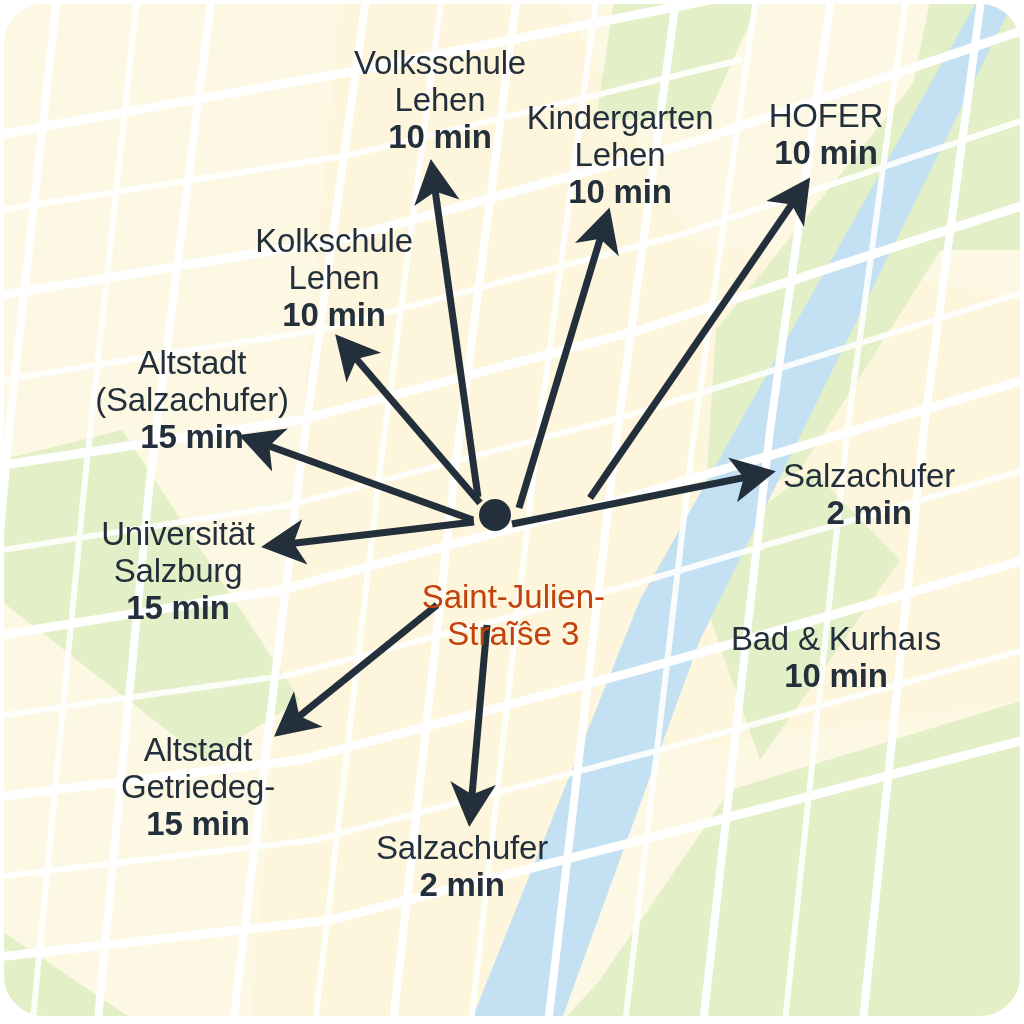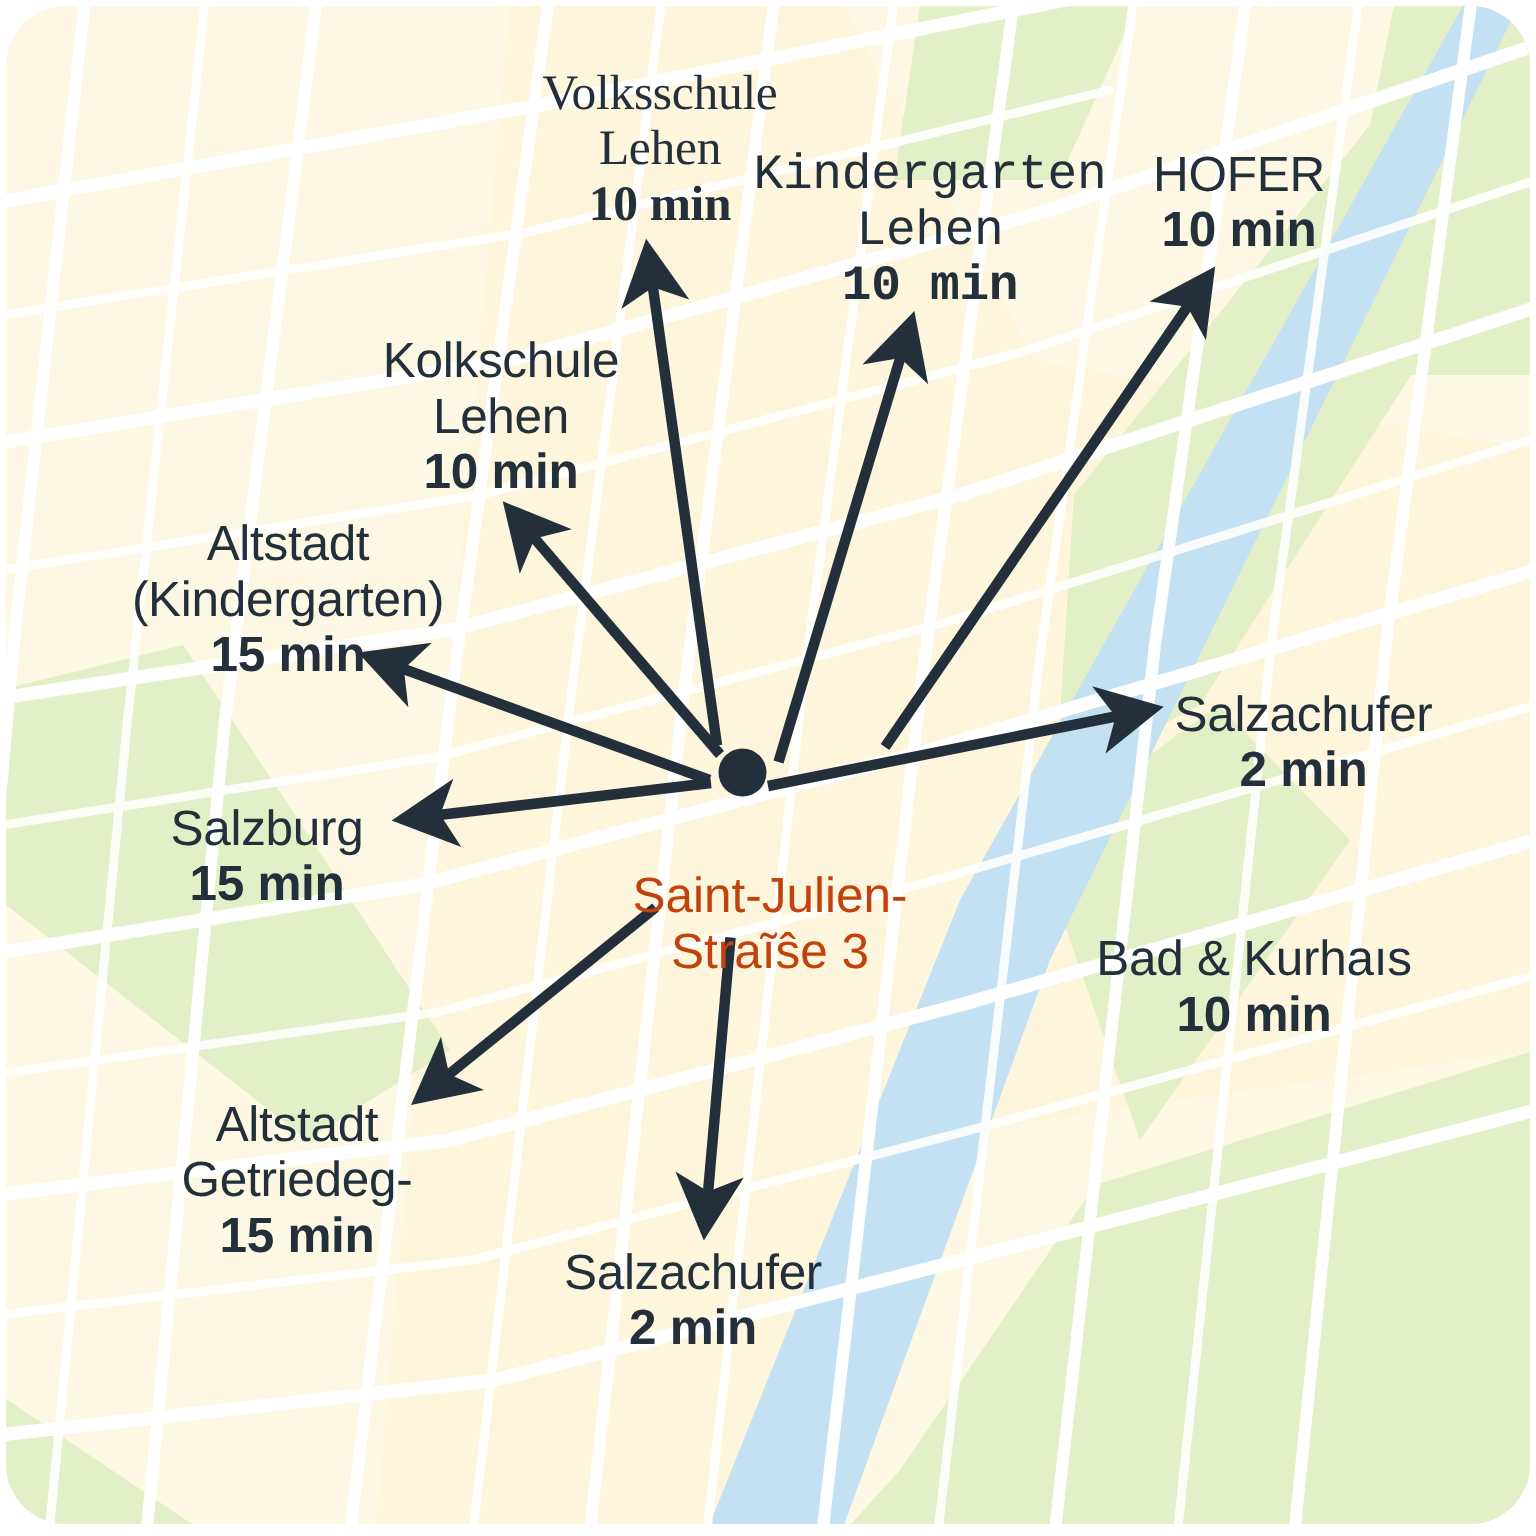--- a/index.html
+++ b/index.html
@@ -137,26 +137,26 @@
         <line x1="474" y1="522" x2="270" y2="546" marker-end="url(#arrowHead)"></line>
         <line x1="512" y1="524" x2="767" y2="473" marker-end="url(#arrowHead)"></line>
         <line x1="437" y1="605" x2="281" y2="731" marker-end="url(#arrowHead)"></line>
         <line x1="487" y1="625" x2="470" y2="818" marker-end="url(#arrowHead)"></line>
       </g>
 
     <circle id="origin-dot" cx="495" cy="515" r="16" fill="#23303b"></circle>
   </svg>
 
   <div id="labels">
-      <div class="poi-label" style="left: 440px; top: 100px; font-family: Liberation Serif, serif;"><span class="nm">Volksschule</span><span class="nm">Lehen</span><span class="dur">10 min</span></div>
-      <div class="poi-label" style="left: 620px; top: 155px; font-family: Liberation Mono, monospace;"><span class="nm">Kindergarten</span><span class="nm">Lehen</span><span class="dur">10 min</span></div>
+      <div class="poi-label" style="left: 440px; top: 100px;"><span class="nm">Volksschule</span><span class="nm">Lehen</span><span class="dur">10 min</span></div>
+      <div class="poi-label" style="left: 620px; top: 155px;"><span class="nm">Kindergarten</span><span class="nm">Lehen</span><span class="dur">10 min</span></div>
       <div class="poi-label" style="left: 826px; top: 135px;"><span class="nm">HOFER</span><span class="dur">10 min</span></div>
       <div class="poi-label" style="left: 334px; top: 278px;"><span class="nm">Kolkschule</span><span class="nm">Lehen</span><span class="dur">10 min</span></div>
-      <div class="poi-label" style="left: 192px; top: 400px;"><span class="nm">Altstadt</span><span class="nm">(Kindergarten)</span><span class="dur">15 min</span></div>
-      <div class="poi-label" style="left: 178px; top: 571px;"><span class="nm">Salzburg</span><span class="dur">15 min</span></div>
+      <div class="poi-label" style="left: 192px; top: 400px;"><span class="nm">Altstadt</span><span class="nm">(Salzachufer)</span><span class="dur">15 min</span></div>
+      <div class="poi-label" style="left: 178px; top: 571px;"><span class="nm">Universität</span><span class="nm">Salzburg</span><span class="dur">15 min</span></div>
       <div class="poi-label" style="left: 869px; top: 495px;"><span class="nm">Salzachufer</span><span class="dur">2 min</span></div>
       <div class="poi-label" style="left: 198px; top: 787px;"><span class="nm">Altstadt</span><span class="nm">Getriedeg-</span><span class="dur">15 min</span></div>
       <div class="poi-label" style="left: 462px; top: 867px;"><span class="nm">Salzachufer</span><span class="dur">2 min</span></div>
       <div class="poi-label" style="left: 836px; top: 658px;"><span class="nm">Bad &amp; Kurhaıs</span><span class="dur">10 min</span></div>
     </div>
 
   <div id="center-label" style="left: 495px; top: 542px;">
     <span class="nm">Saint-Julien-</span>
     <span class="nm">Straĩŝe 3</span>
   </div>

